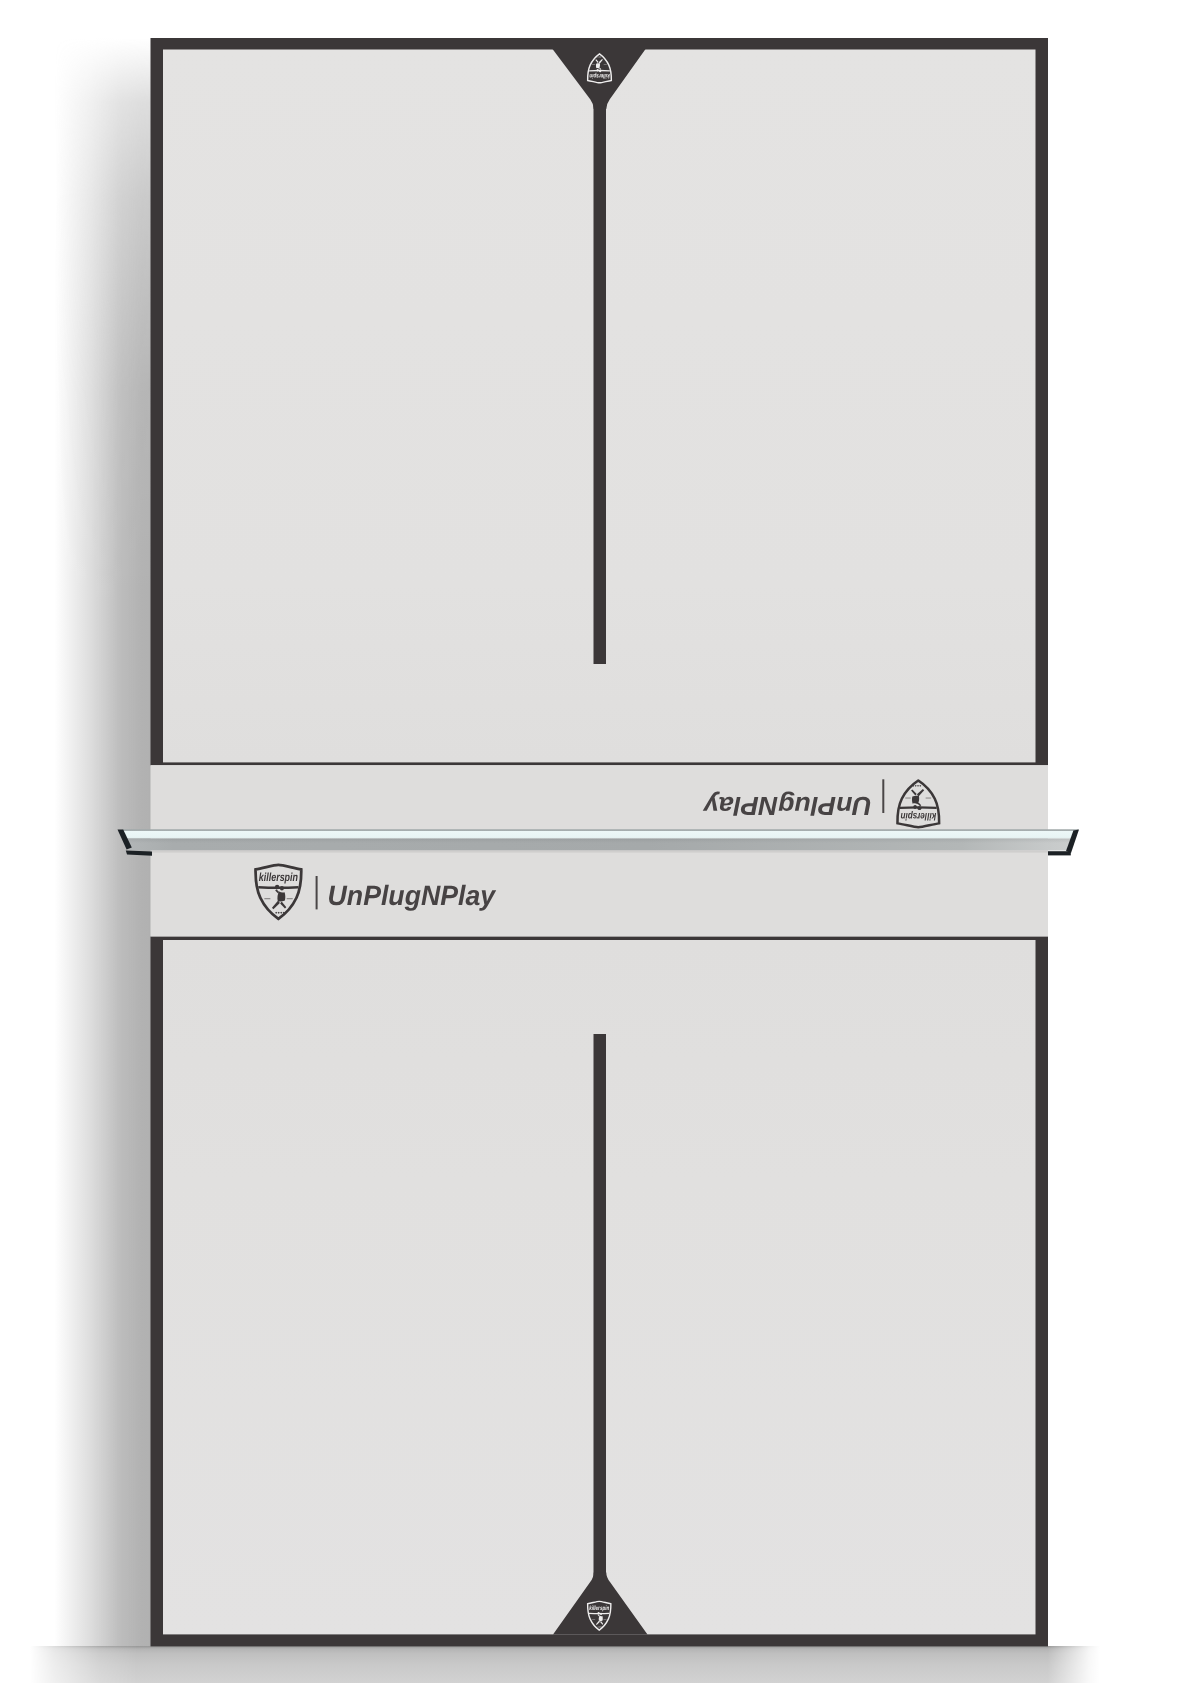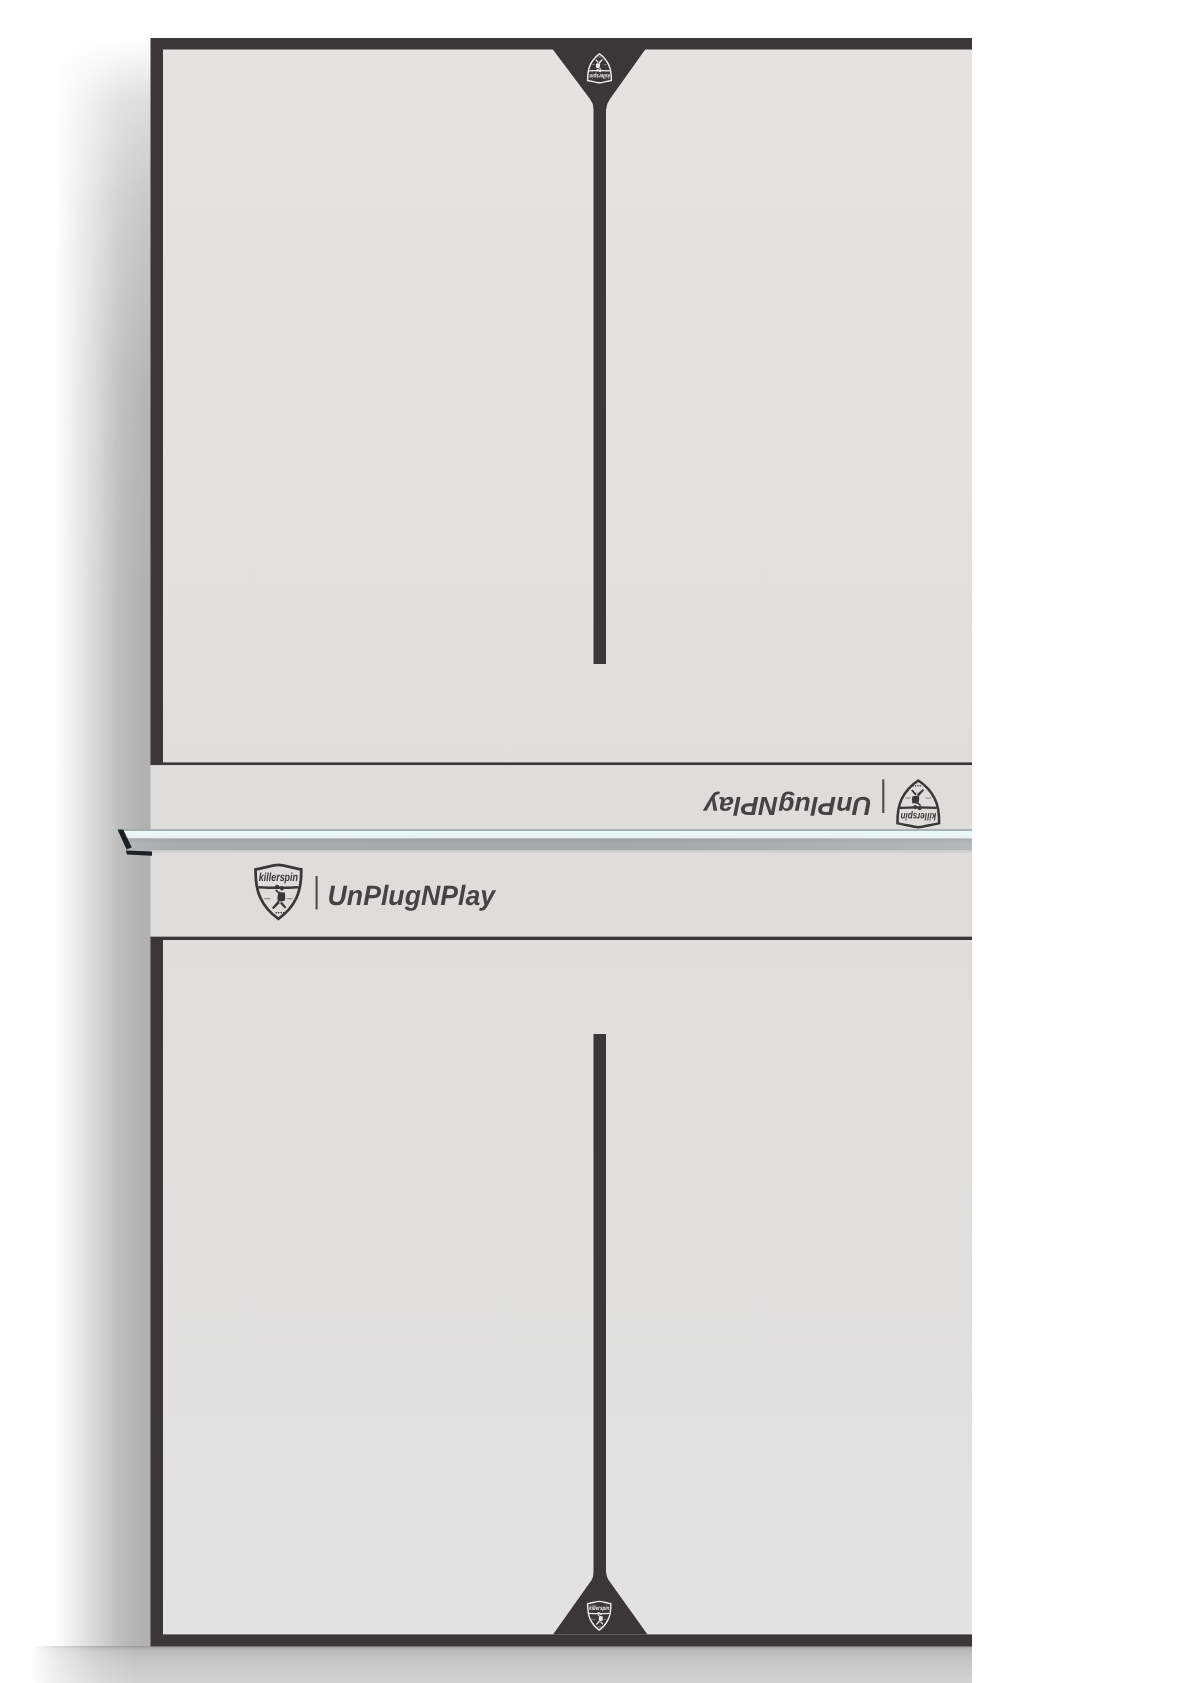--- a/index.html
+++ b/index.html
@@ -1,16 +1,16 @@
 <!DOCTYPE html>
 <html><head>
 <meta charset="utf-8">
 <style>
 html,body{margin:0;padding:0;background:#ffffff;}
-#page{position:relative;width:972px;height:1683px;overflow:hidden;background:#ffffff;}
+#page{position:relative;width:1200px;height:1683px;overflow:hidden;background:#ffffff;}
 text{font-family:"Liberation Sans",sans-serif;text-rendering:geometricPrecision;}
 </style>
 </head>
 <body>
 <div id="page">
 <svg width="1200" height="1683" viewBox="0 0 1200 1683">
 <defs>
   <linearGradient id="surfTop" x1="0" y1="0" x2="0" y2="1">
     <stop offset="0" stop-color="#e4e3e2"></stop>
     <stop offset="0.75" stop-color="#e2e1e0"></stop>

